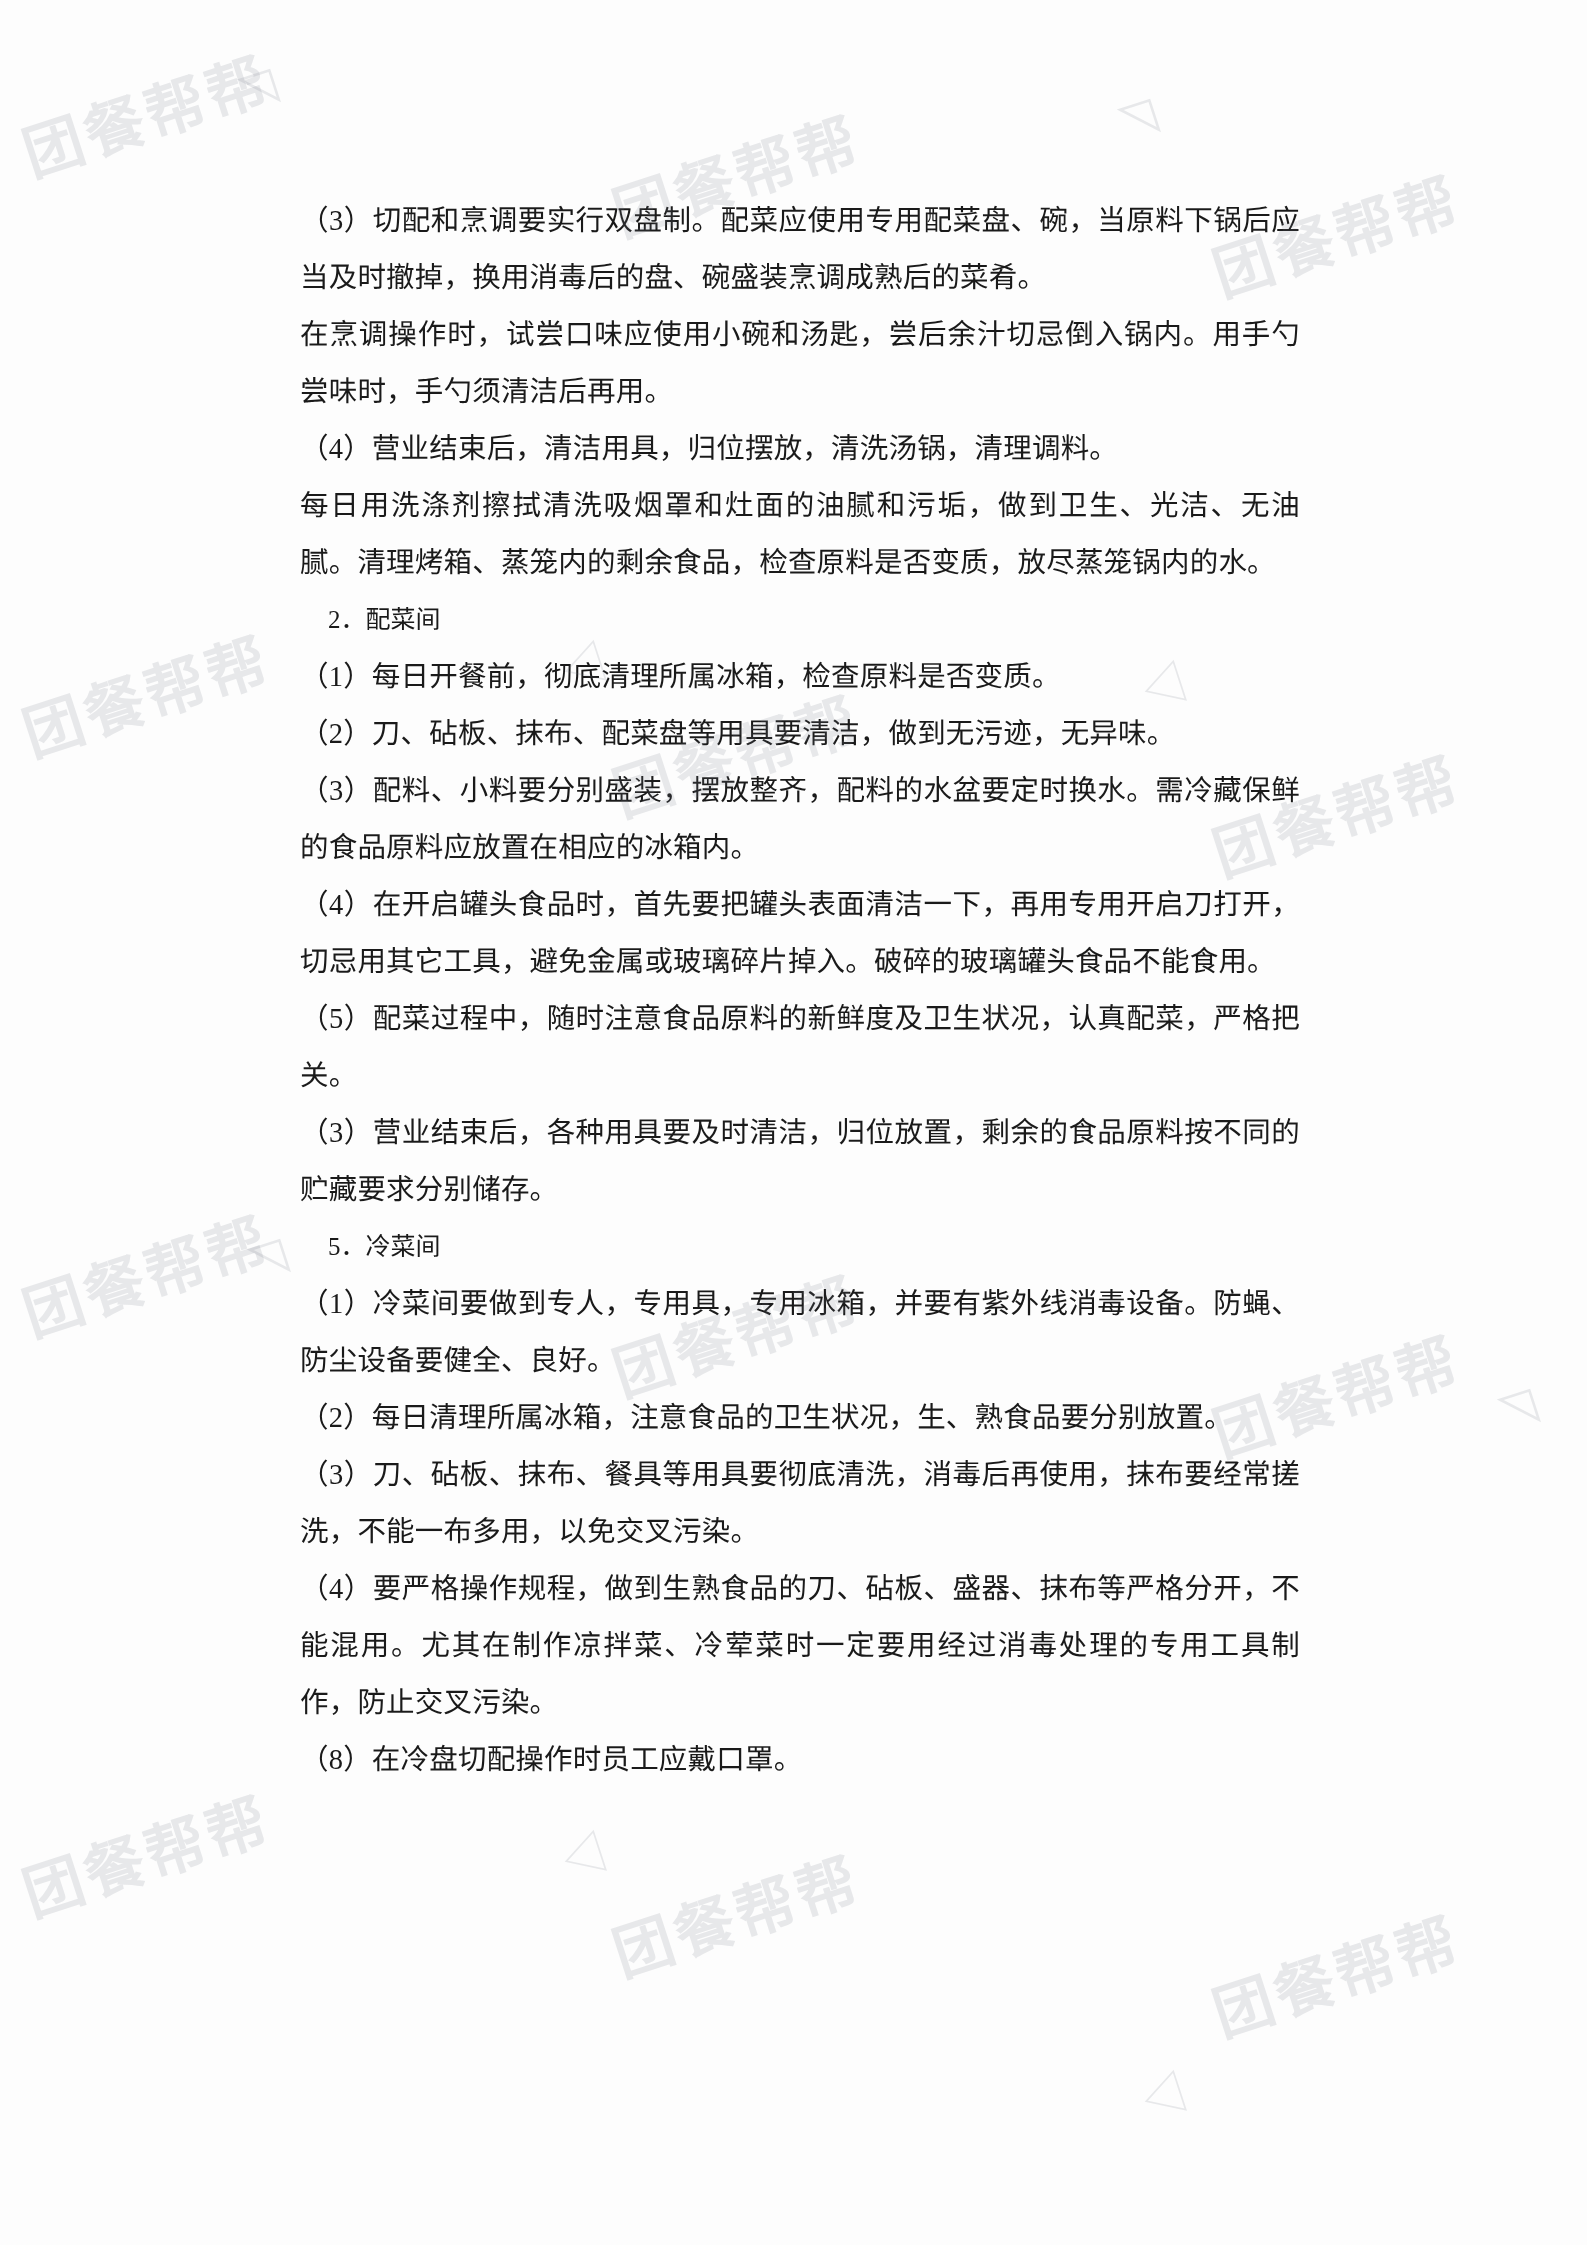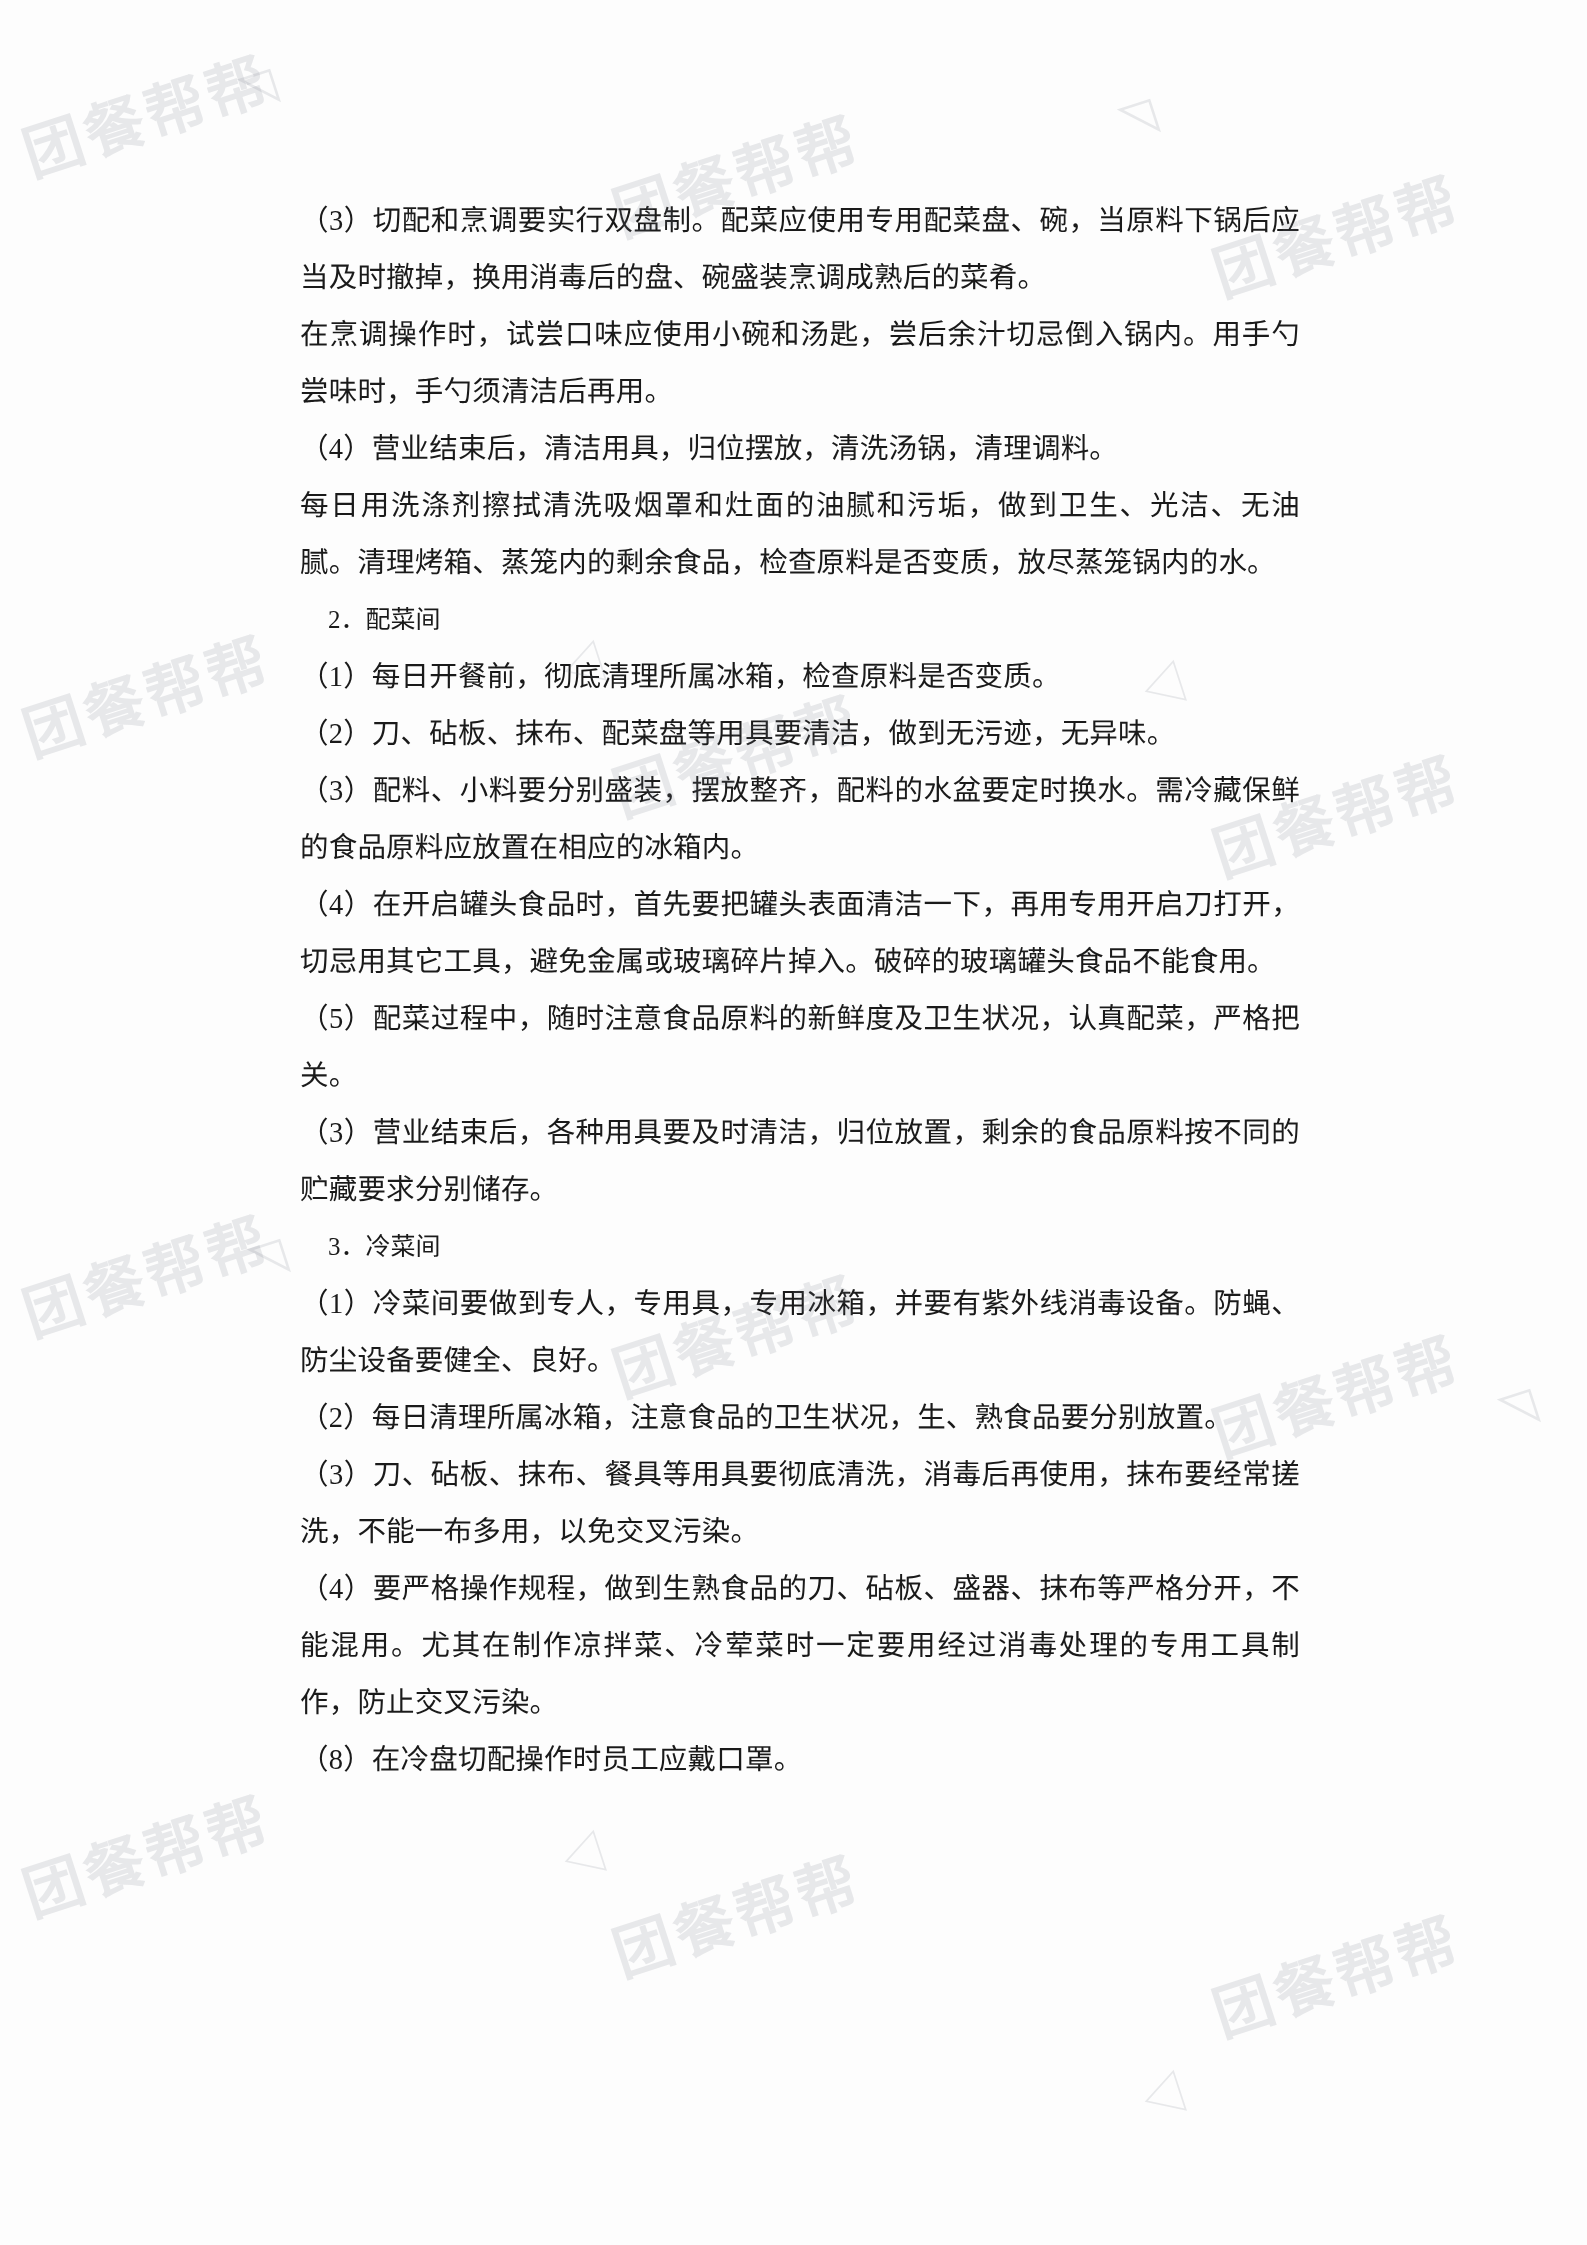--- a/index.html
+++ b/index.html
@@ -102,21 +102,21 @@
     <p class="para">在烹调操作时，试尝口味应使用小碗和汤匙，尝后余汁切忌倒入锅内。用手勺尝味时，手勺须清洁后再用。</p>
     <p class="para numbered">（4）营业结束后，清洁用具，归位摆放，清洗汤锅，清理调料。</p>
     <p class="para">每日用洗涤剂擦拭清洗吸烟罩和灶面的油腻和污垢，做到卫生、光洁、无油腻。清理烤箱、蒸笼内的剩余食品，检查原料是否变质，放尽蒸笼锅内的水。</p>
     <p class="heading">2．配菜间</p>
     <p class="para numbered">（1）每日开餐前，彻底清理所属冰箱，检查原料是否变质。</p>
     <p class="para numbered">（2）刀、砧板、抹布、配菜盘等用具要清洁，做到无污迹，无异味。</p>
     <p class="para numbered">（3）配料、小料要分别盛装，摆放整齐，配料的水盆要定时换水。需冷藏保鲜的食品原料应放置在相应的冰箱内。</p>
     <p class="para numbered">（4）在开启罐头食品时，首先要把罐头表面清洁一下，再用专用开启刀打开，切忌用其它工具，避免金属或玻璃碎片掉入。破碎的玻璃罐头食品不能食用。</p>
     <p class="para numbered">（5）配菜过程中，随时注意食品原料的新鲜度及卫生状况，认真配菜，严格把关。</p>
     <p class="para numbered">（3）营业结束后，各种用具要及时清洁，归位放置，剩余的食品原料按不同的贮藏要求分别储存。</p>
-    <p class="heading">3．冷菜间</p>
+    <p class="heading">5．冷菜间</p>
     <p class="para numbered">（1）冷菜间要做到专人，专用具，专用冰箱，并要有紫外线消毒设备。防蝇、防尘设备要健全、良好。</p>
     <p class="para numbered">（2）每日清理所属冰箱，注意食品的卫生状况，生、熟食品要分别放置。</p>
     <p class="para numbered">（3）刀、砧板、抹布、餐具等用具要彻底清洗，消毒后再使用，抹布要经常搓洗，不能一布多用，以免交叉污染。</p>
     <p class="para numbered">（4）要严格操作规程，做到生熟食品的刀、砧板、盛器、抹布等严格分开，不能混用。尤其在制作凉拌菜、冷荤菜时一定要用经过消毒处理的专用工具制作，防止交叉污染。</p>
     <p class="para numbered">（8）在冷盘切配操作时员工应戴口罩。</p>
   </div>
 
 </div>
 
 </body></html>

